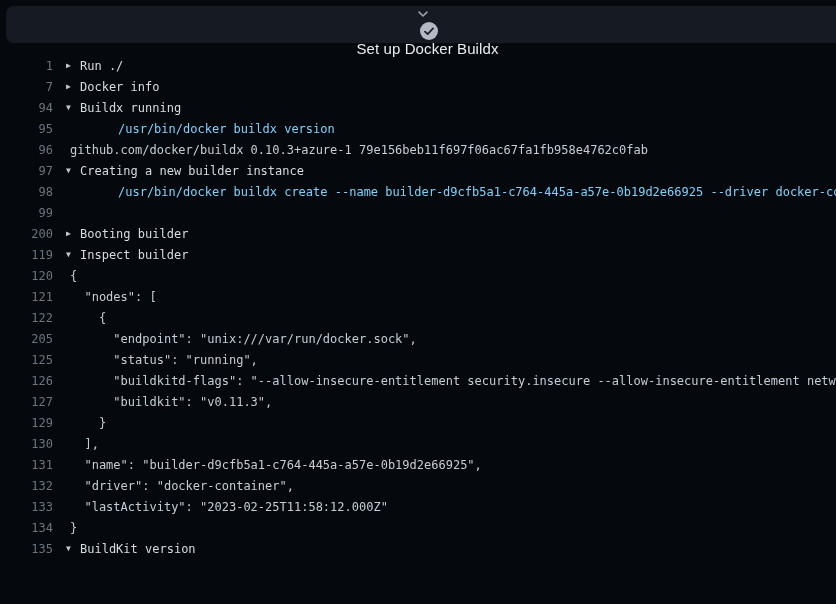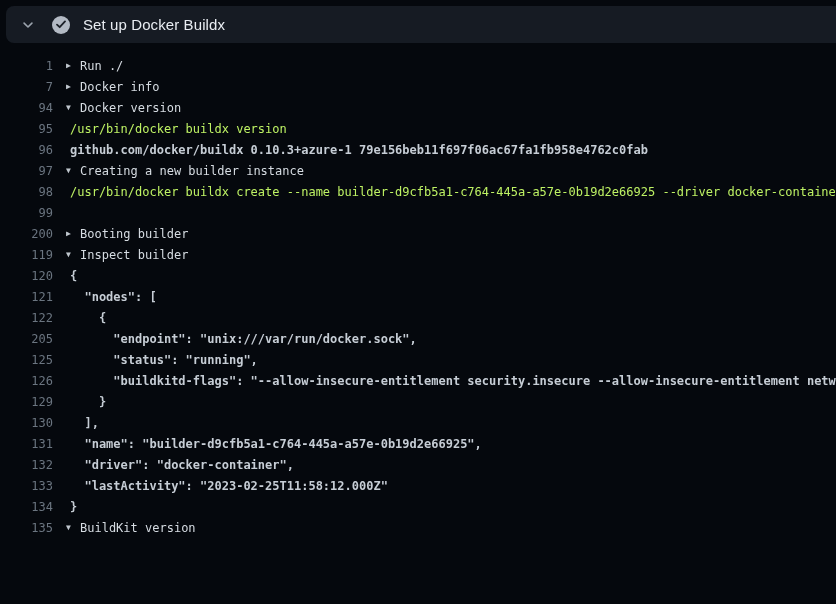--- a/index.html
+++ b/index.html
@@ -15,20 +15,21 @@
     position: absolute;
     top: 6px; left: 6px; right: 0;
     height: 37px;
     background: #161b23;
     border-radius: 8px 0 0 8px;
     display: flex;
     align-items: center;
     padding: 0 10px;
     box-sizing: border-box;
     cursor: pointer;
+    flex-direction: column;
   }
   .chev {
     width: 16px; height: 16px;
     display: flex; align-items: center; justify-content: center;
     margin-left: 4px;
     flex: none;
   }
   .status-circle {
     width: 18px; height: 18px;
     border-radius: 50%;
@@ -73,22 +74,22 @@
     white-space: pre;
   }
   .arrow {
     width: 14px;
     flex: none;
     font-size: 8px;
     color: #c0c7ce;
     line-height: 1;
   }
   .grp   { color: #d6dce2; }
-  .cmd   { color: #bef264; }
-  .out   { color: #c6cdd5; font-weight: bold; }
+  .cmd   { color: #7dd3fc; margin-left: 48px; }
+  .out   { color: #c6cdd5; }
   .indent { padding-left: 4px; }
   .group-row { cursor: pointer; }
 </style>
 </head>
 <body>
 
 <div class="step-header">
   <span class="chev">
     <svg width="14" height="14" viewBox="0 0 16 16">
       <path d="M3.5 5.8 L8 10.3 L12.5 5.8" fill="none" stroke="#9ba3ad" stroke-width="1.8" stroke-linecap="round" stroke-linejoin="round"></path>
@@ -98,34 +99,35 @@
     <svg width="10" height="9" viewBox="0 0 10 9">
       <path d="M1 4.6 L3.7 7.2 L9 1.4" fill="none" stroke="#1c2128" stroke-width="1.8" stroke-linecap="round" stroke-linejoin="round"></path>
     </svg>
   </span>
   <span class="step-title">Set up Docker Buildx</span>
 </div>
 
 <div class="log" id="log">
     <div class="row group-row"><span class="num">1</span><span class="body"><span class="arrow">▶</span><span class="grp">Run ./</span></span></div>
     <div class="row group-row"><span class="num">7</span><span class="body"><span class="arrow">▶</span><span class="grp">Docker info</span></span></div>
-    <div class="row group-row"><span class="num">94</span><span class="body"><span class="arrow">▼</span><span class="grp">Docker version</span></span></div>
+    <div class="row group-row"><span class="num">94</span><span class="body"><span class="arrow">▼</span><span class="grp">Buildx running</span></span></div>
     <div class="row"><span class="num">95</span><span class="body"><span class="cmd indent">/usr/bin/docker buildx version</span></span></div>
     <div class="row"><span class="num">96</span><span class="body"><span class="out indent">github.com/docker/buildx 0.10.3+azure-1 79e156beb11f697f06ac67fa1fb958e4762c0fab</span></span></div>
     <div class="row group-row"><span class="num">97</span><span class="body"><span class="arrow">▼</span><span class="grp">Creating a new builder instance</span></span></div>
     <div class="row"><span class="num">98</span><span class="body"><span class="cmd indent">/usr/bin/docker buildx create --name builder-d9cfb5a1-c764-445a-a57e-0b19d2e66925 --driver docker-container</span></span></div>
     <div class="row"><span class="num">99</span></div>
     <div class="row group-row"><span class="num">200</span><span class="body"><span class="arrow">▶</span><span class="grp">Booting builder</span></span></div>
     <div class="row group-row"><span class="num">119</span><span class="body"><span class="arrow">▼</span><span class="grp">Inspect builder</span></span></div>
     <div class="row"><span class="num">120</span><span class="body"><span class="out indent">{</span></span></div>
     <div class="row"><span class="num">121</span><span class="body"><span class="out indent">  "nodes": [</span></span></div>
     <div class="row"><span class="num">122</span><span class="body"><span class="out indent">    {</span></span></div>
     <div class="row"><span class="num">205</span><span class="body"><span class="out indent">      "endpoint": "unix:///var/run/docker.sock",</span></span></div>
     <div class="row"><span class="num">125</span><span class="body"><span class="out indent">      "status": "running",</span></span></div>
     <div class="row"><span class="num">126</span><span class="body"><span class="out indent">      "buildkitd-flags": "--allow-insecure-entitlement security.insecure --allow-insecure-entitlement network.host",</span></span></div>
+    <div class="row"><span class="num">127</span><span class="body"><span class="out indent">      "buildkit": "v0.11.3",</span></span></div>
     <div class="row"><span class="num">129</span><span class="body"><span class="out indent">    }</span></span></div>
     <div class="row"><span class="num">130</span><span class="body"><span class="out indent">  ],</span></span></div>
     <div class="row"><span class="num">131</span><span class="body"><span class="out indent">  "name": "builder-d9cfb5a1-c764-445a-a57e-0b19d2e66925",</span></span></div>
     <div class="row"><span class="num">132</span><span class="body"><span class="out indent">  "driver": "docker-container",</span></span></div>
     <div class="row"><span class="num">133</span><span class="body"><span class="out indent">  "lastActivity": "2023-02-25T11:58:12.000Z"</span></span></div>
     <div class="row"><span class="num">134</span><span class="body"><span class="out indent">}</span></span></div>
     <div class="row group-row"><span class="num">135</span><span class="body"><span class="arrow">▼</span><span class="grp">BuildKit version</span></span></div>
     <div class="row"></div>
   </div>
 

